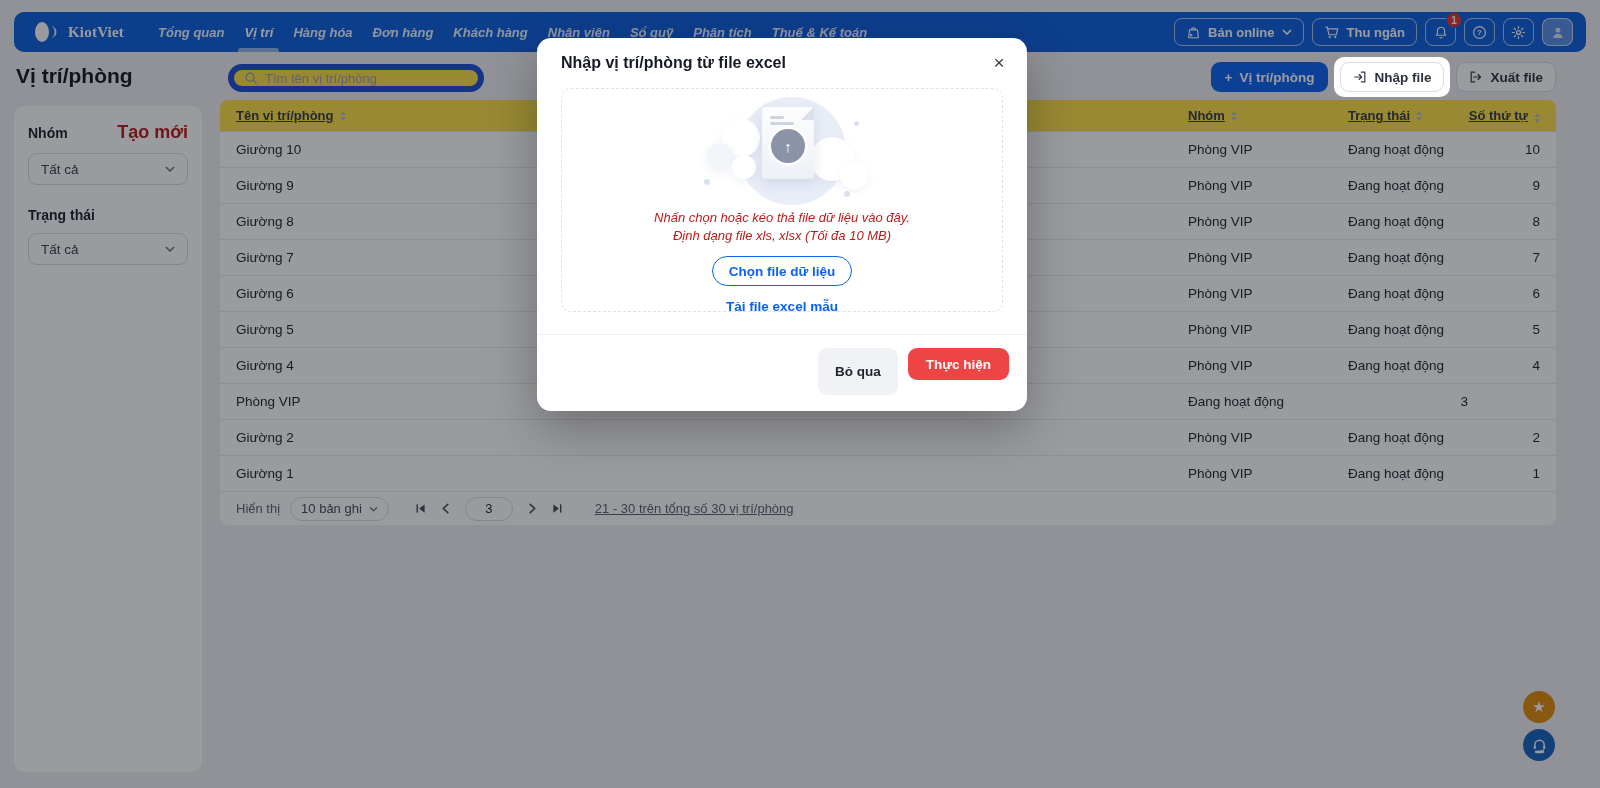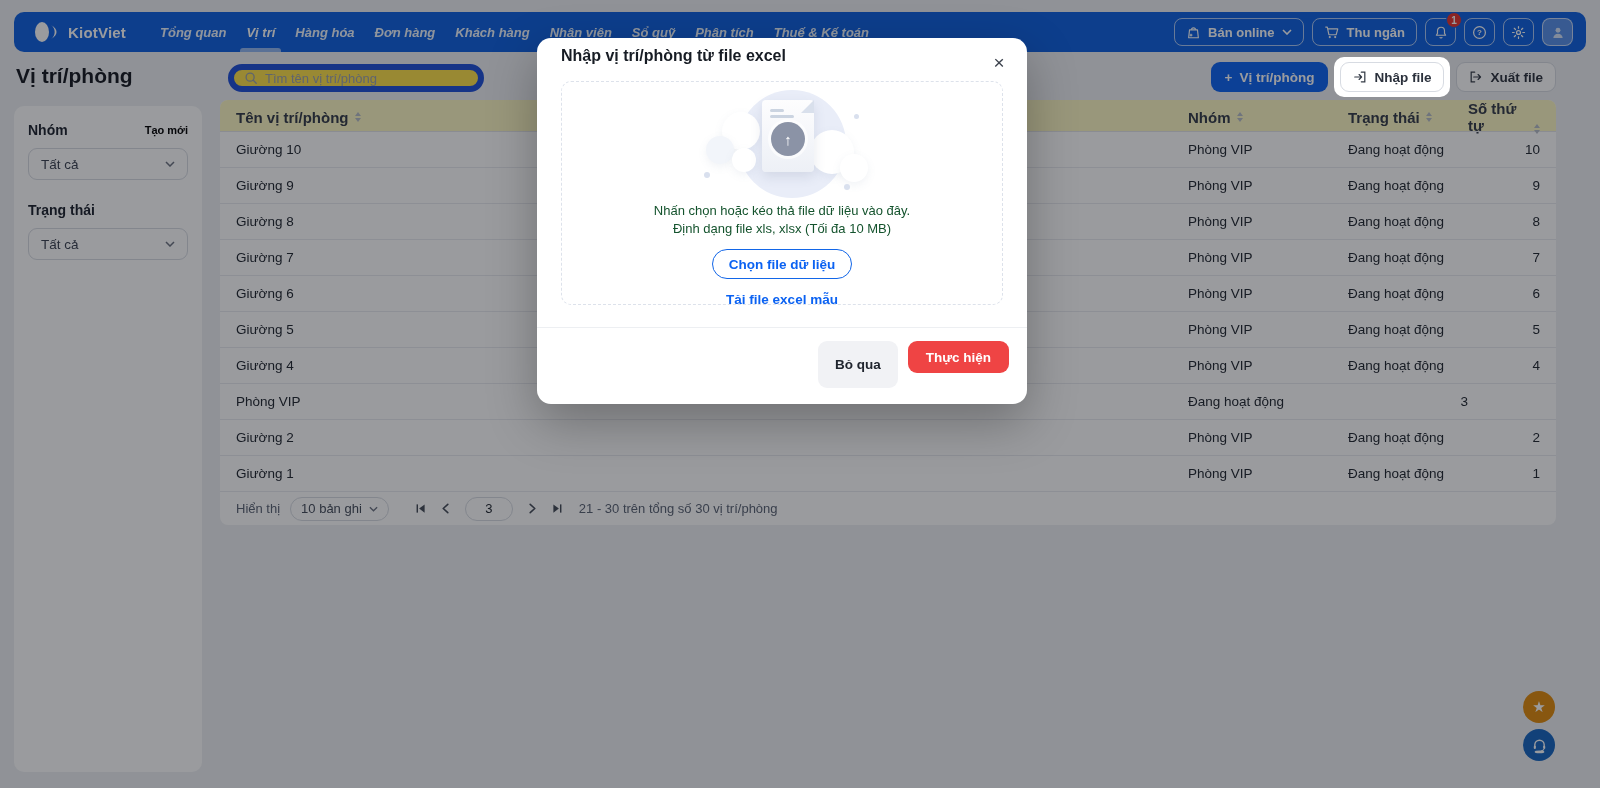--- a/index.html
+++ b/index.html
@@ -13,21 +13,21 @@
   }
   svg { display:block; }
 
   
   .navbar {
     position:absolute; left:14px; top:12px; right:14px; height:40px;
     background:#0d60e0; border-radius:10px;
     display:flex; align-items:center; padding:0 13px;
   }
   .brand { display:flex; align-items:center; gap:7px; padding-left:8px; cursor:pointer; }
-  .brand-name { color:#fff; font-size:15px; font-weight:bold; letter-spacing:.2px; }
+  .brand-name { color:#fff; font-size:15px; font-weight:bold; letter-spacing:.2px;font-family:Liberation Serif, serif; }
   .nav-menu { display:flex; margin-left:24px; height:40px;font-style:italic; }
   .nav-item {
     position:relative; height:40px; display:flex; align-items:center;
     padding:0 10px; color:rgba(255,255,255,.93); font-size:13px; font-weight:bold; cursor:pointer;
     white-space:nowrap;
   }
   .nav-item.active { color:#fff; }
   .nav-item.active::after {
     content:""; position:absolute; left:4px; right:4px; bottom:0; height:4px;
     background:rgba(255,255,255,.55); border-radius:3px 3px 0 0;
@@ -70,35 +70,35 @@
   .btn-outline { background:#fff; color:#2b313c; border:1px solid #d7dbe2; padding:8px 12px; }
   .spotlight { position:relative; z-index:60; background:#fff; border-radius:10px; padding:5px 6px; margin:-5px -6px; }
 
   
   .sidebar {
     position:absolute; left:14px; top:106px; width:188px; bottom:16px;
     background:#fff; border-radius:10px; padding:16px 14px;
   }
   .filter-label-row { display:flex; align-items:center; justify-content:space-between; }
   .filter-label { font-size:14px; font-weight:bold; color:#1a202b; }
-  .create-link { font-size:11px; font-weight:bold; color:#000000; cursor:pointer; }
+  .create-link { font-size:18px; font-weight:bold; color:#b91c1c; cursor:pointer; }
   .select {
     margin-top:10px; height:32px; border:1px solid #d7dbe2; border-radius:9px;
     display:flex; align-items:center; justify-content:space-between;
     padding:0 12px; font-size:13.5px; color:#3a4150; cursor:pointer; background:#fff;
   }
   .filter-gap { height:22px; }
 
   
   .main { position:absolute; left:220px; top:100px; width:1336px; background:#fff; border-radius:8px; }
   .thead {
     display:grid; grid-template-columns:952px 160px 120px 72px;
     height:32px; align-items:center; padding:0 16px;
-    background:#fef9c3; border-bottom:1px solid #e3e6ea; border-radius:8px 8px 0 0;
-    font-size:15px; font-weight:bold; color:#333a47;
+    background:#fde047; border-bottom:1px solid #e3e6ea; border-radius:8px 8px 0 0;
+    font-size:13px; font-weight:bold; color:#333a47;text-decoration:underline;
   }
   .th { display:flex; align-items:center; cursor:pointer; }
   .th.num { justify-content:flex-end;align-items:flex-end; }
   .sort { display:inline-flex; flex-direction:column; gap:2px; margin-left:6px; }
   .sort i { display:block; width:0; height:0; border-left:3.5px solid transparent; border-right:3.5px solid transparent; }
   .sort .up { border-bottom:4px solid #b6bcc6; }
   .sort .dn { border-top:4px solid #b6bcc6; }
   .trow {
     display:grid; grid-template-columns:952px 160px 120px 72px;
     height:36px; align-items:center; padding:0 16px;
@@ -115,31 +115,31 @@
     display:flex; align-items:center; gap:7px; height:24px; padding:0 10px; margin-left:10px;
     border:1px solid #d7dbe2; border-radius:13px; color:#434b59; cursor:pointer;
   }
   .pg-controls { display:flex; align-items:center; gap:14px; margin-left:26px; }
   .pg-ico { cursor:pointer; display:flex; align-items:center; }
   .page-input {
     width:48px; height:24px; border:1px solid #d7dbe2; border-radius:12px;
     text-align:center; font-size:13px; color:#20262f; outline:none;
     font-family:"Liberation Sans",sans-serif;
   }
-  .pg-summary { margin-left:16px; }
+  .pg-summary { margin-left:32px;text-decoration:underline; }
 
   
   .overlay { position:absolute; inset:0; background:rgba(14,17,23,.42); z-index:50; }
 
   
   .modal {
     position:absolute; left:537px; top:38px; width:490px; z-index:100;
     background:#fff; border-radius:14px; box-shadow:0 18px 50px rgba(0,0,0,.28);
   }
-  .modal-header { position:relative; padding:9px 24px 14px; }
+  .modal-header { position:relative; padding:16px 24px 14px; }
   .modal-title { font-size:16px; font-weight:bold; color:#171c24; }
   .modal-close {
     position:absolute; top:13px; right:16px; width:24px; height:24px;
     display:flex; align-items:center; justify-content:center;
     font-size:19px; color:#3d434e; cursor:pointer;
   }
   .modal-body { padding:2px 24px 22px; }
   .dropzone {
     border:1.5px dashed #dde2eb; border-radius:10px; height:224px;
     text-align:center; padding-top:10px; cursor:pointer;
@@ -165,21 +165,21 @@
     border-style:solid; border-width:0 0 13px 13px; border-color:transparent transparent #d9e0ec transparent; }
   .doc .l1,.doc .l2 { position:absolute; left:8px; height:3px; border-radius:2px; background:#cbd4e1; }
   .doc .l1 { top:9px;  width:14px; }
   .doc .l2 { top:15px; width:24px; }
   .upcirc {
     position:absolute; left:79px; top:30px; width:34px; height:34px; border-radius:50%;
     background:#8b93a6; box-shadow:0 0 0 3px rgba(255,255,255,.65);
     display:flex; align-items:center; justify-content:center;
     color:#fff; font-size:15px; font-weight:bold;
   }
-  .dz-text { font-size:13px; color:#14532d; line-height:18px; }
+  .dz-text { font-size:13px; color:#b91c1c; line-height:18px;font-style:italic; }
   .choose-btn {
     display:inline-flex; align-items:center; height:30px; padding:0 16px; margin-top:11px;
     border:1px solid #1266e8; border-radius:16px; background:#fff;
     color:#0b62f2; font-size:13.5px; font-weight:bold; cursor:pointer;
   }
   .template-link { margin-top:13px; font-size:13.5px; font-weight:bold; color:#0b62f2; cursor:pointer; }
   .modal-footer {
     border-top:1px solid #edeff2; padding:13px 18px 16px;
     display:flex; justify-content:flex-end; gap:10px;
   }

